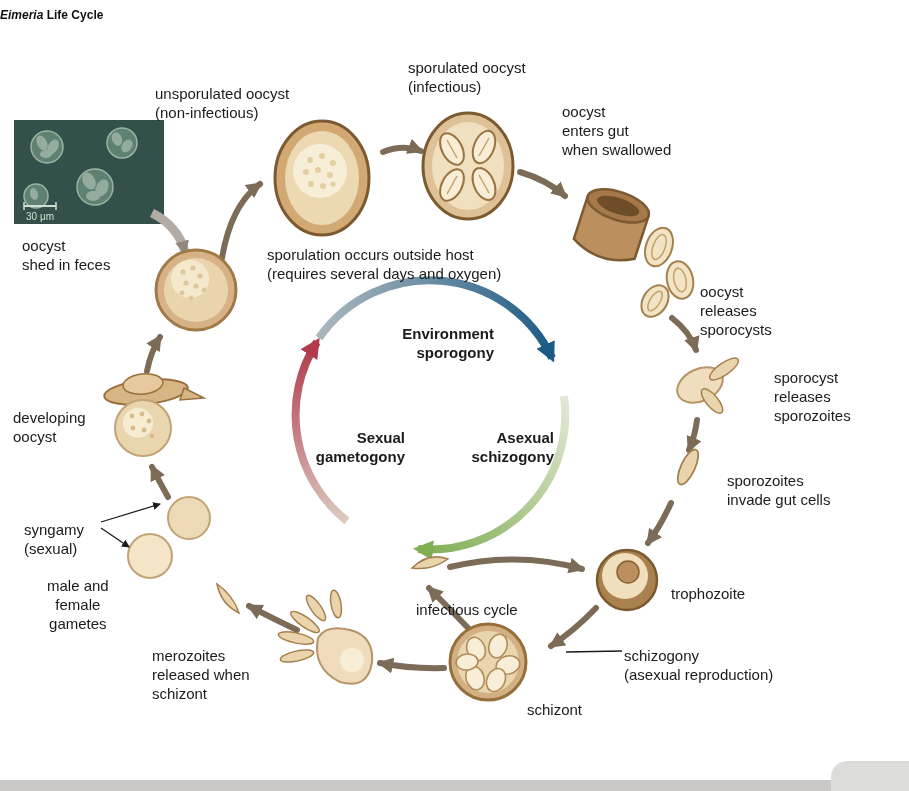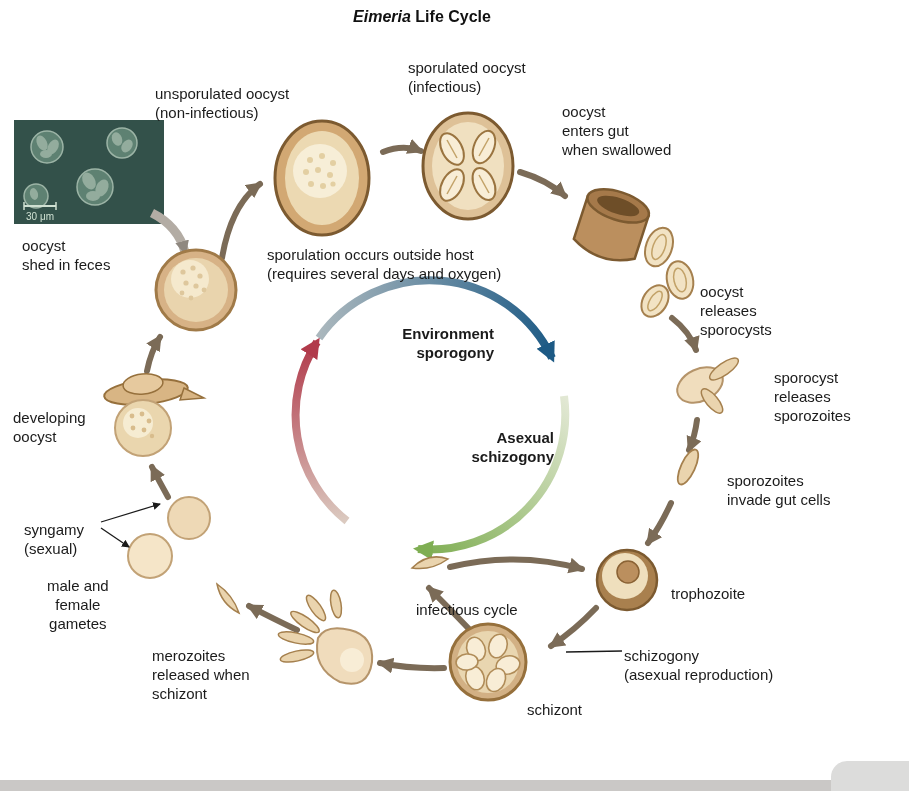--- a/index.html
+++ b/index.html
@@ -12,21 +12,21 @@
   svg text{font-family:"Liberation Sans",sans-serif;}
   .lbl{
     position:absolute;
     font:15px/1.28 "Liberation Sans",sans-serif;
     color:#1b1b1b;
     white-space:pre-line;
     margin-top:8px;
   }
   .title{
     position:absolute;left:0;top:8px;width:844px;
-    text-align:center;font-size:16px;font-weight:bold;color:#111;
+    font-size:12px;font-weight:bold;color:#111;
   }
   .title .it{font-style:italic;}
   .cycle-lbl{font-weight:bold;text-align:right;}
   .bottom-strip{position:absolute;left:0;top:780px;width:909px;height:11px;background:#cac8c6;}
   .corner-tab{position:absolute;left:831px;top:761px;width:78px;height:30px;background:#dcdcdb;border-radius:16px 0 0 0;}
 </style>
 </head>
 <body>
 
 <div id="stage">
@@ -286,18 +286,20 @@
   <div class="lbl" style="left:47px;top:568px;text-align:center;">male and
 female
 gametes</div>
   <div class="lbl" style="left:24px;top:512px;">syngamy
 (sexual)</div>
   <div class="lbl" style="left:13px;top:400px;">developing
 oocyst</div>
 
   <div class="lbl cycle-lbl" style="left:364px;top:316px;width:130px;">Environment
 sporogony</div>
+  <div class="lbl cycle-lbl" style="left:293px;top:420px;width:112px;">Sexual
+gametogony</div>
   <div class="lbl cycle-lbl" style="left:442px;top:420px;width:112px;">Asexual
 schizogony</div>
 
   <div class="bottom-strip"></div>
   <div class="corner-tab"></div>
 </div>
 
 </body></html>

